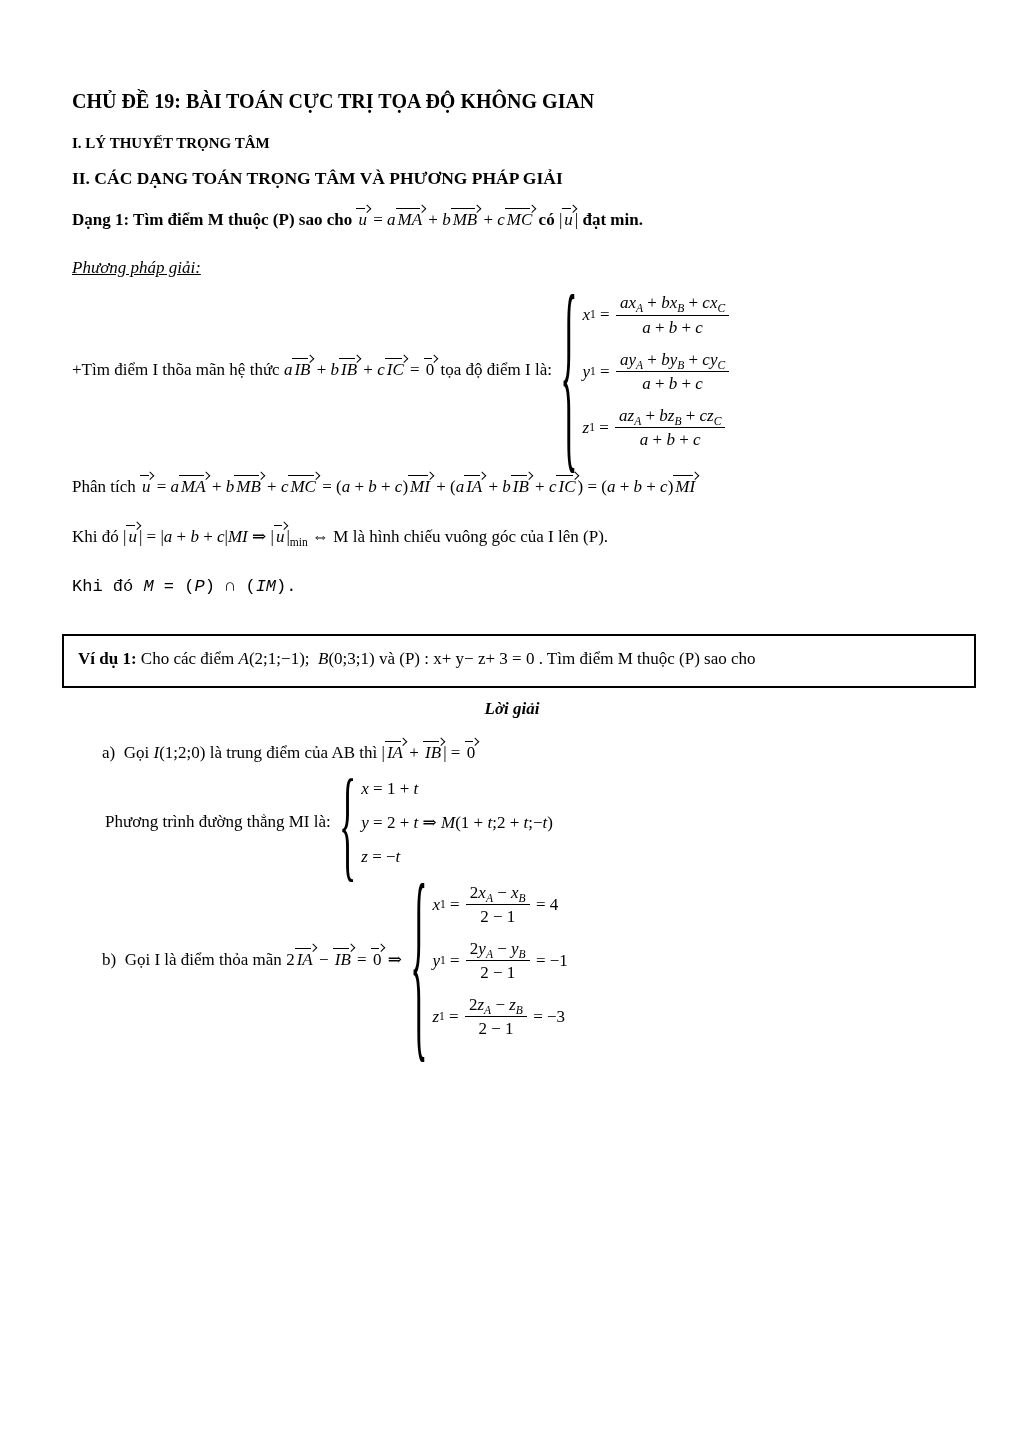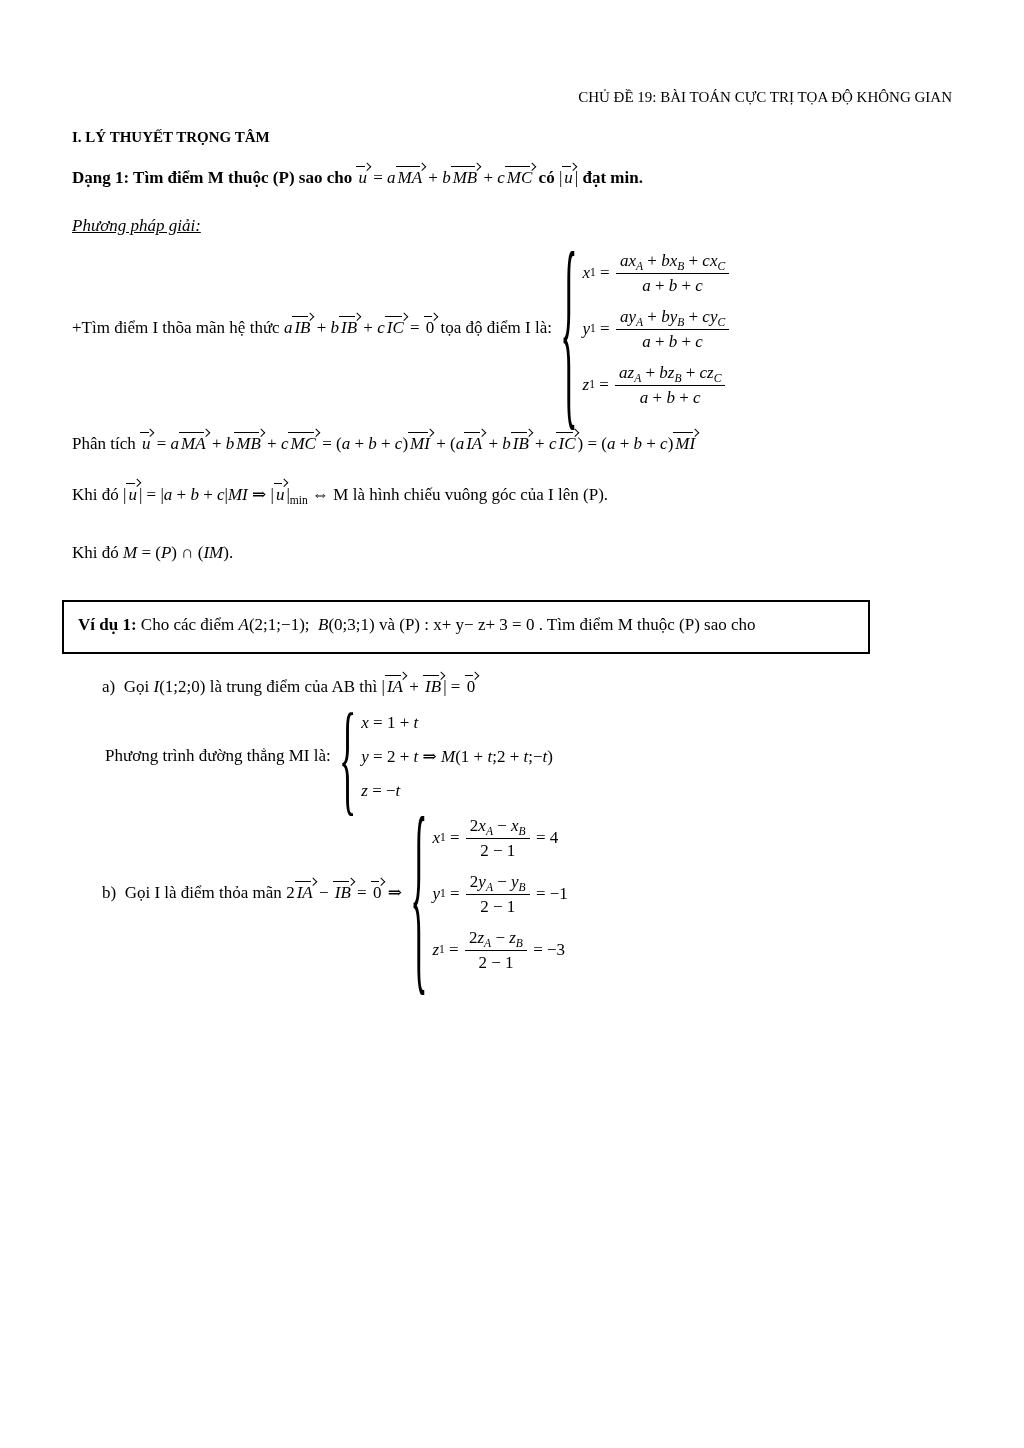--- a/index.html
+++ b/index.html
@@ -3,31 +3,31 @@
 <meta charset="utf-8">
 <style>
   html,body{margin:0;padding:0;background:#ffffff;}
   .page{
     position:relative;width:1024px;height:1448px;background:#ffffff;color:#000;
     font-family:"Liberation Serif","DejaVu Serif",serif;font-size:17px;overflow:hidden;
   }
   .content{padding:88px 72px 0 72px;}
   .para{margin:0;white-space:pre-wrap;line-height:1.3;}
   .bold{font-weight:bold;}
-  .p-title{font-size:15px;font-weight:normal;text-align:right;}
+  .p-title{font-size:20px;font-weight:bold;text-align:left;}
   .p-s1{margin-top:20px;font-size:15px;}
   .p-s2{margin-top:13px;font-size:17.5px;}
   .p-dang1{margin-top:18px;}
   .p-method{margin-top:26px;}
   .p-findi{margin-top:14px;}
   .p-phantich{margin-top:24px;}
   .p-khido1{margin-top:26px;}
   .p-viet{margin-top:28px;}
-  .p-khido2{margin-top:36px;}
-  .vidu-box{border:2px solid #000;box-sizing:border-box;width:808px;margin:36px 0 0 -10px;padding:12px 14px 16px 14px;}
+  .p-khido2{margin-top:28px;font-family:Liberation Mono, monospace;}
+  .vidu-box{border:2px solid #000;box-sizing:border-box;width:914px;margin:36px 0 0 -10px;padding:12px 14px 16px 14px;}
   .p-exa{margin-top:18px;}
   .p-exb{margin-top:16px;}
   .p-loigiai{margin-top:10px;text-align:center;}
   .p-a1{margin-top:20px;padding-left:30px;}
   .p-a2{margin-top:24px;padding-left:16px;}
   .p-a3{margin-top:14px;padding-left:33px;}
   .p-a4{margin-top:22px;padding-left:30px;}
   .p-b1{margin-top:14px;padding-left:30px;}
 
   .bi{font-weight:bold;font-style:italic;}
@@ -52,28 +52,30 @@
   .clines{display:inline-flex;flex-direction:column;align-items:flex-start;row-gap:12px;padding-left:5px;}
   .cline{display:flex;align-items:center;white-space:pre-wrap;}
 </style>
 </head>
 <body>
 
 <div class="page">
   <div class="content">
     <p class="para p-title">CHỦ ĐỀ 19: BÀI TOÁN CỰC TRỊ TỌA ĐỘ KHÔNG GIAN</p>
     <p class="para p-s1 bold">I. LÝ THUYẾT TRỌNG TÂM</p>
+    <p class="para p-s2 bold">II. CÁC DẠNG TOÁN TRỌNG TÂM VÀ PHƯƠNG PHÁP GIẢI</p>
     <p class="para p-dang1"><span class="bold">Dạng 1: Tìm điểm M thuộc (P) sao cho </span><span><span class="vec"><i>u</i></span> = <i>a</i><span class="vec"><i>MA</i></span> + <i>b</i><span class="vec"><i>MB</i></span> + <i>c</i><span class="vec"><i>MC</i></span></span><span class="bold"> có </span><span>|<span class="vec"><i>u</i></span>|</span><span class="bold"> đạt min.</span></p>
     <p class="para p-method"><span class="ul">Phương pháp giải:</span></p>
     <p class="para p-findi">+Tìm điểm I thõa mãn hệ thức <span><i>a</i><span class="vec"><i>IB</i></span> + <i>b</i><span class="vec"><i>IB</i></span> + <i>c</i><span class="vec"><i>IC</i></span> = <span class="vec">0</span></span> tọa độ điểm I là: <span class="cases"><span class="brace" style="transform: scaleY(6.01082);">{</span><span class="clines"><span class="cline"><i>x</i><sub>1</sub> = <span class="frac"><span class="fnum"><i>ax</i><sub><i>A</i></sub> + <i>bx</i><sub><i>B</i></sub> + <i>cx</i><sub><i>C</i></sub></span><span class="fden"><i>a</i> + <i>b</i> + <i>c</i></span></span></span><span class="cline"><i>y</i><sub>1</sub> = <span class="frac"><span class="fnum"><i>ay</i><sub><i>A</i></sub> + <i>by</i><sub><i>B</i></sub> + <i>cy</i><sub><i>C</i></sub></span><span class="fden"><i>a</i> + <i>b</i> + <i>c</i></span></span></span><span class="cline"><i>z</i><sub>1</sub> = <span class="frac"><span class="fnum"><i>az</i><sub><i>A</i></sub> + <i>bz</i><sub><i>B</i></sub> + <i>cz</i><sub><i>C</i></sub></span><span class="fden"><i>a</i> + <i>b</i> + <i>c</i></span></span></span></span></span></p>
     <p class="para p-phantich">Phân tích <span><span class="vec"><i>u</i></span> = <i>a</i><span class="vec"><i>MA</i></span> + <i>b</i><span class="vec"><i>MB</i></span> + <i>c</i><span class="vec"><i>MC</i></span> = (<i>a</i> + <i>b</i> + <i>c</i>)<span class="vec"><i>MI</i></span> + (<i>a</i><span class="vec"><i>IA</i></span> + <i>b</i><span class="vec"><i>IB</i></span> + <i>c</i><span class="vec"><i>IC</i></span>) = (<i>a</i> + <i>b</i> + <i>c</i>)<span class="vec"><i>MI</i></span></span></p>
     <p class="para p-khido1">Khi đó <span>|<span class="vec"><i>u</i></span>| = |<i>a</i> + <i>b</i> + <i>c</i>|<i>MI</i> ⇒ |<span class="vec"><i>u</i></span>|<sub><span class="rm">min</span></sub></span> ⇔ M là hình chiếu vuông góc của I lên (P).</p>
     <p class="para p-khido2">Khi đó <span><i>M</i> = (<i>P</i>) ∩ (<i>IM</i>)</span>.</p>
 
     <div class="vidu-box">
       <p class="para p-ex1"><span class="bold">Ví dụ 1: </span>Cho các điểm <span><i>A</i>(2;1;−1);  <i>B</i>(0;3;1)</span> và (P) : x+ y− z+ 3 = 0 . Tìm điểm M thuộc (P) sao cho</p>
     </div>
 
+    <p class="para p-loigiai"><span class="bi">Lời giải</span></p>
     <p class="para p-a1">a)  Gọi <span><i>I</i>(1;2;0)</span> là trung điểm của AB thì <span>|<span class="vec"><i>IA</i></span> + <span class="vec"><i>IB</i></span>| = <span class="vec">0</span></span></p>
     <p class="para p-a3">Phương trình đường thẳng MI là: <span class="cases"><span class="brace" style="transform: scaleY(3.47236);">{</span><span class="clines"><span class="cline"><i>x</i> = 1 + <i>t</i></span><span class="cline"><i>y</i> = 2 + <i>t</i> ⇒ <i>M</i>(1 + <i>t</i>;2 + <i>t</i>;−<i>t</i>)</span><span class="cline"><i>z</i> = −<i>t</i></span></span></span></p>
     <p class="para p-b1">b)  Gọi I là điểm thỏa mãn <span>2<span class="vec"><i>IA</i></span> − <span class="vec"><i>IB</i></span> = <span class="vec">0</span> ⇒ </span><span class="cases"><span class="brace" style="transform: scaleY(6.01082);">{</span><span class="clines"><span class="cline"><i>x</i><sub>1</sub> = <span class="frac"><span class="fnum">2<i>x</i><sub><i>A</i></sub> − <i>x</i><sub><i>B</i></sub></span><span class="fden">2 − 1</span></span> = 4</span><span class="cline"><i>y</i><sub>1</sub> = <span class="frac"><span class="fnum">2<i>y</i><sub><i>A</i></sub> − <i>y</i><sub><i>B</i></sub></span><span class="fden">2 − 1</span></span> = −1</span><span class="cline"><i>z</i><sub>1</sub> = <span class="frac"><span class="fnum">2<i>z</i><sub><i>A</i></sub> − <i>z</i><sub><i>B</i></sub></span><span class="fden">2 − 1</span></span> = −3</span></span></span></p>
   </div>
 </div>
 
 </body></html>

